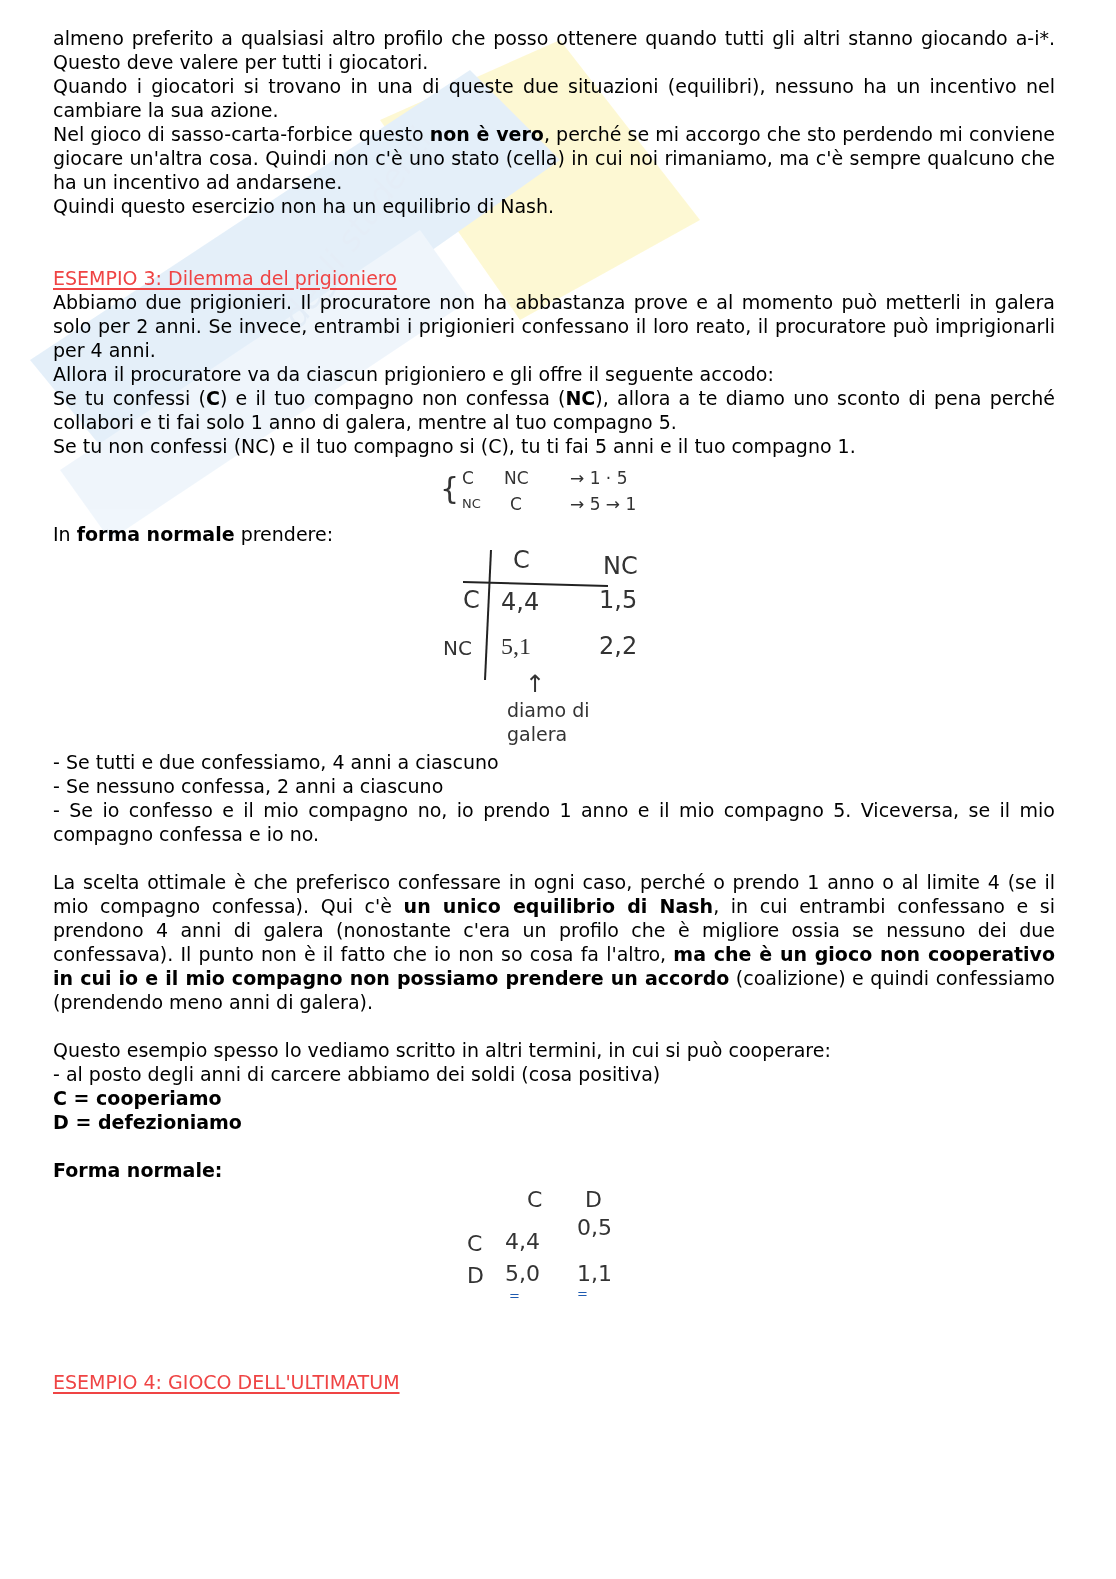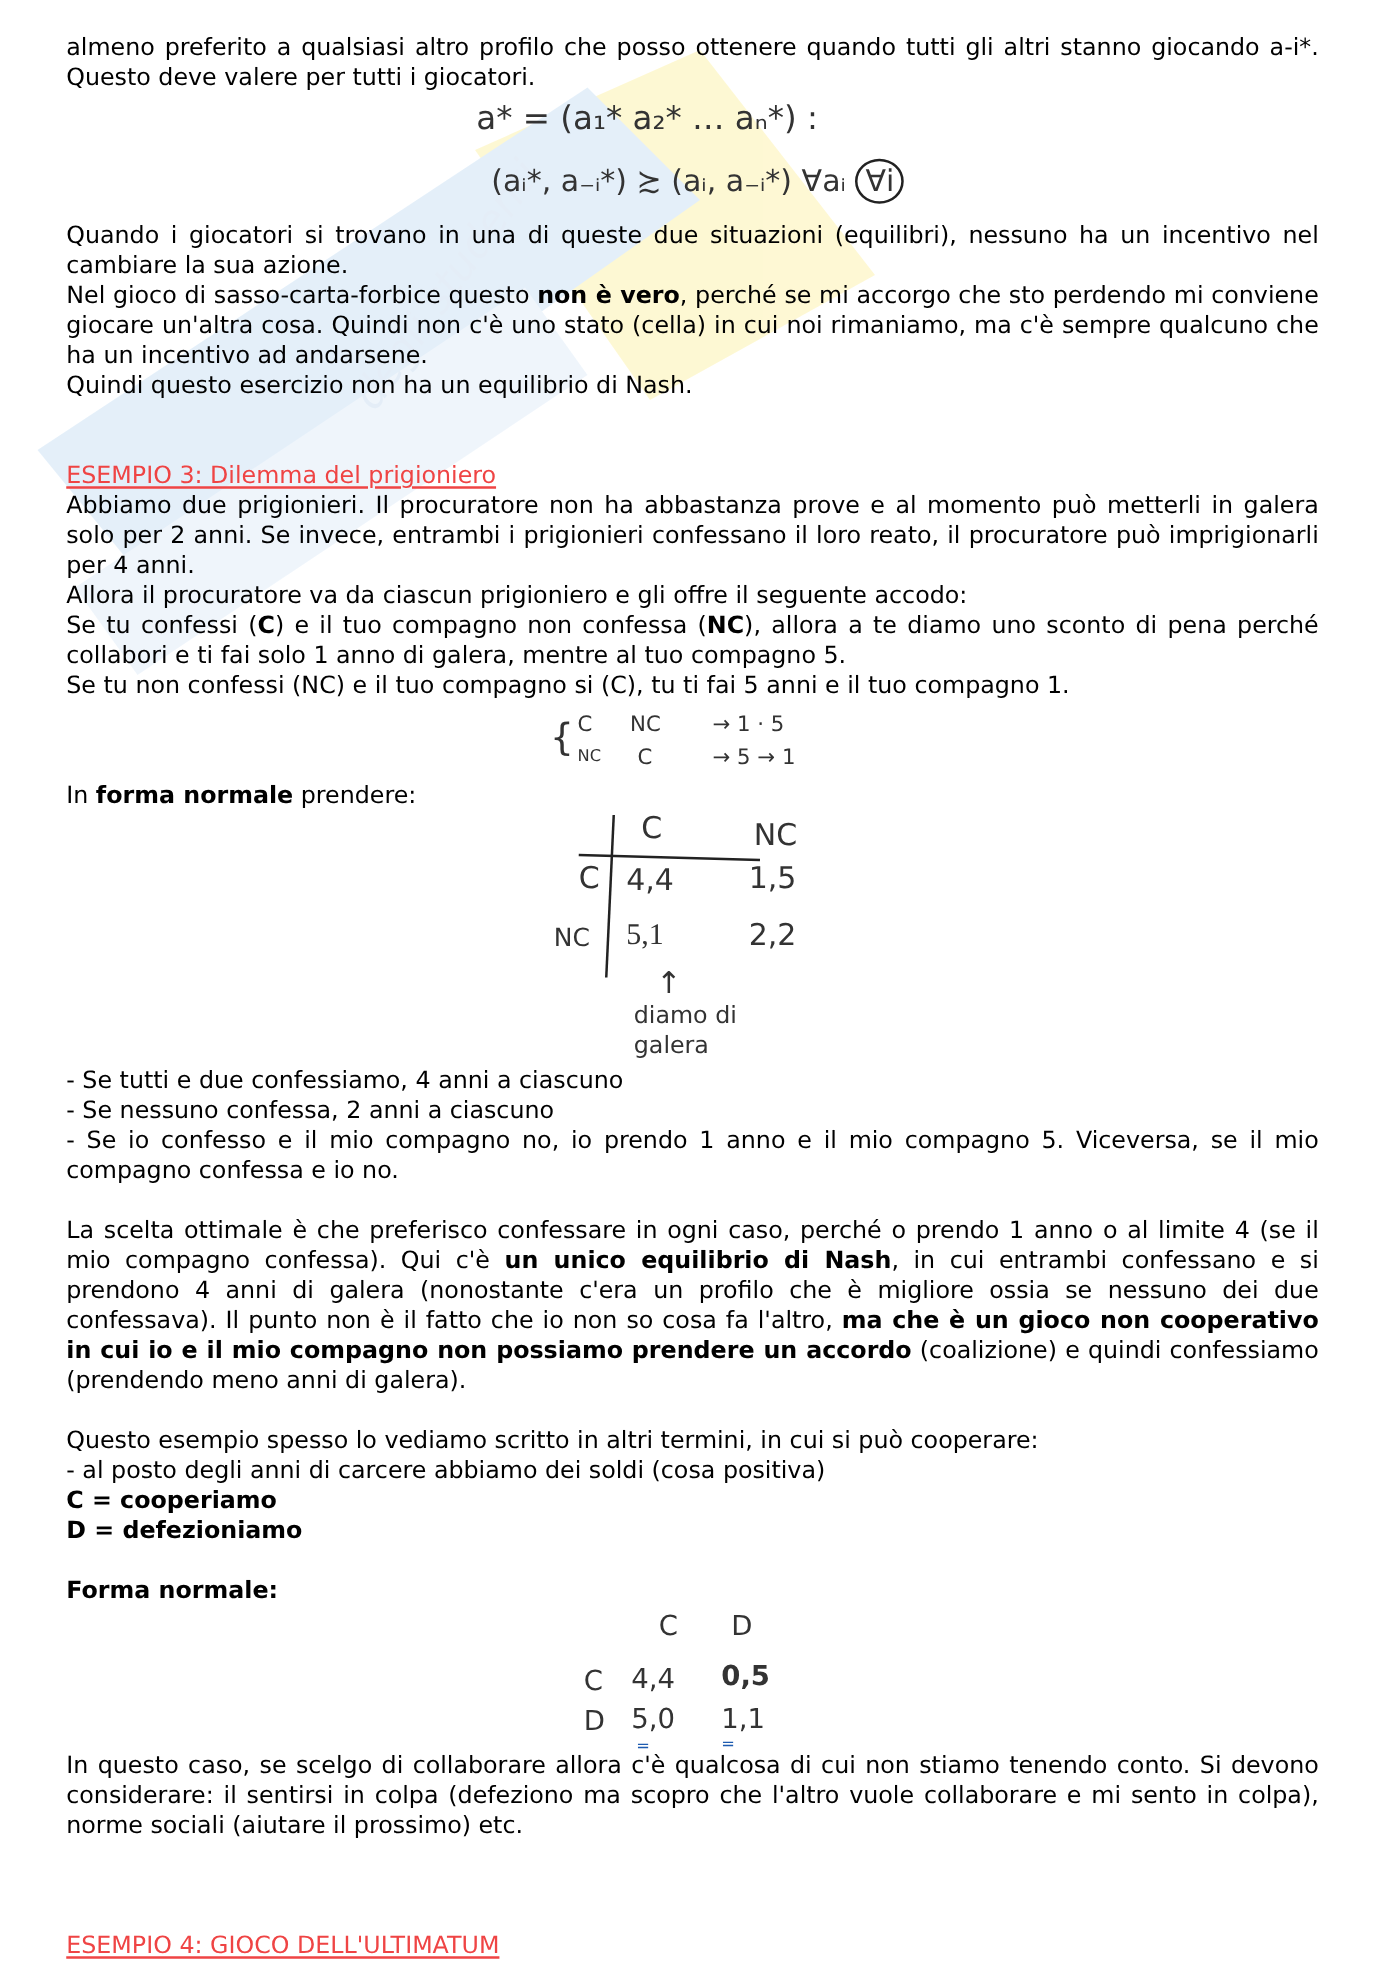--- a/index.html
+++ b/index.html
@@ -35,27 +35,20 @@
     <polygon points="30,360 470,70 560,160 120,470" fill="#cfe3f5"></polygon>
     <polygon points="60,470 420,230 470,300 110,540" fill="#e3eef9"></polygon>
     <text x="300" y="330" transform="rotate(-55 300 330)" font-family="DejaVu Sans, sans-serif" font-size="34" fill="#cfe0f2" font-style="italic">degli studenti</text>
   </g>
 </svg>
 
 <div class="page">
 
   <p>almeno preferito a qualsiasi altro profilo che posso ottenere quando tutti gli altri stanno giocando a-i*. Questo deve valere per tutti i giocatori.</p>
 
-  <div class="fig fig-formula">
-    <div class="l1 hand">a* = (a₁*  a₂* … aₙ*) :</div>
-    <div class="l2 hand">
-      <span>(aᵢ*, a₋ᵢ*) ≿ (aᵢ, a₋ᵢ*)   ∀aᵢ</span>
-      <span class="circle">∀i</span>
-    </div>
-  </div>
 
   <p>Quando i giocatori si trovano in una di queste due situazioni (equilibri), nessuno ha un incentivo nel cambiare la sua azione.</p>
   <p><span>Nel gioco di sasso-carta-forbice questo </span><b>non è vero</b><span>, perché se mi accorgo che sto perdendo mi conviene giocare un'altra cosa. Quindi non c'è uno stato (cella) in cui noi rimaniamo, ma c'è sempre qualcuno che ha un incentivo ad andarsene.</span></p>
   <p class="jl">Quindi questo esercizio non ha un equilibrio di Nash.</p>
 
   <div class="gap"></div>
     <div class="gap"></div>
 
   <h2 class="h">ESEMPIO 3: Dilemma del prigioniero </h2>
   <p>Abbiamo due prigionieri. Il procuratore non ha abbastanza prove e al momento può metterli in galera solo per 2 anni. Se invece, entrambi i prigionieri confessano il loro reato, il procuratore può imprigionarli per 4 anni.</p>
@@ -110,27 +103,26 @@
   <div class="gap"></div>
 
   <p class="jl"><b>Forma normale:</b></p>
 
   <div class="fig fig-matrix2 hand">
     <span style="left:74px;top:0px;">C</span>
     <span style="left:132px;top:0px;">D</span>
     <span style="left:14px;top:44px;">C</span>
     <span style="left:14px;top:76px;">D</span>
     <span style="left:52px;top:42px;">4,4</span>
-    <span style="left:124px;top:40px;font-weight:bold;">0,5</span>
+    <span style="left:124px;top:28px;">0,5</span>
     <span style="left:52px;top:74px;">5,0</span>
     <span style="left:124px;top:74px;">1,1</span>
     <span class="blue" style="left:56px;top:96px;">=</span>
     <span class="blue" style="left:124px;top:94px;">=</span>
   </div>
 
-  <p>In questo caso, se scelgo di collaborare allora c'è qualcosa di cui non stiamo tenendo conto. Si devono considerare: il sentirsi in colpa (defeziono ma scopro che l'altro vuole collaborare e mi sento in colpa), norme sociali (aiutare il prossimo) etc.</p>
 
   <div class="gap"></div>
     <div class="gap"></div>
     <div class="gap"></div>
 
   <h2 class="h">ESEMPIO 4: GIOCO DELL'ULTIMATUM</h2>
 </div>
 
 </body></html>

